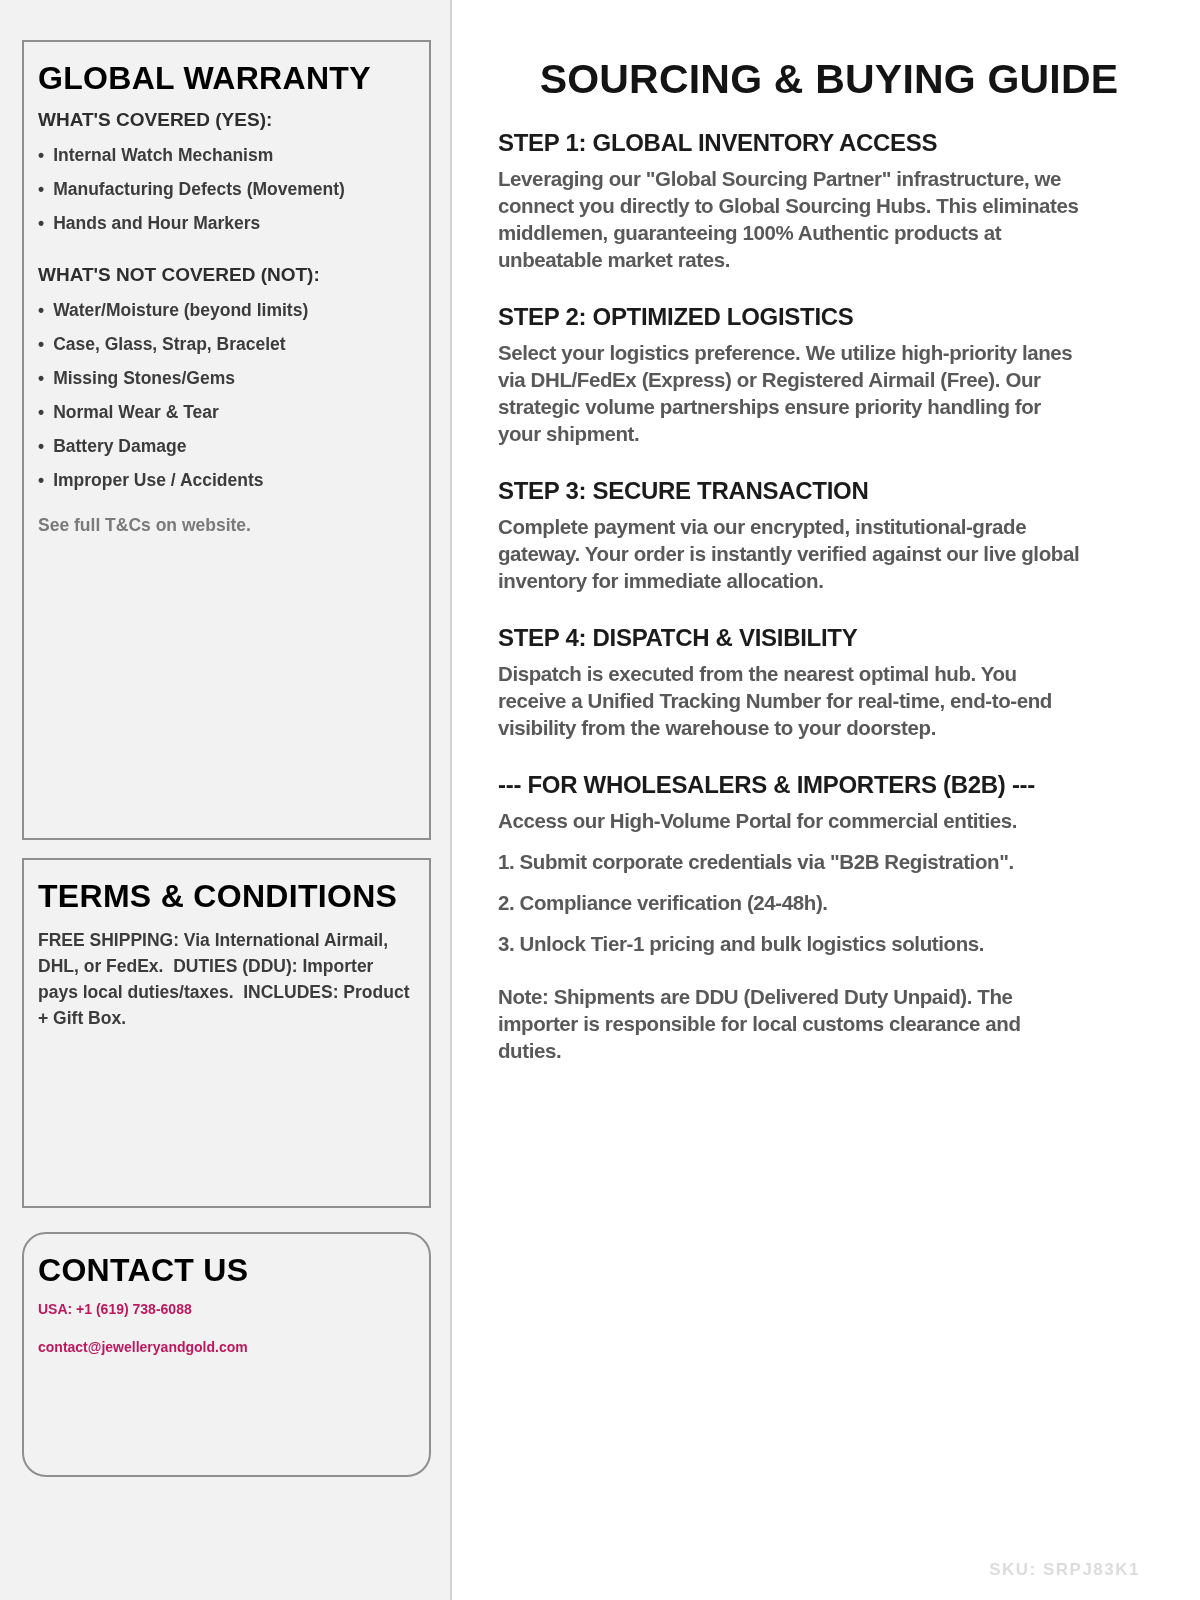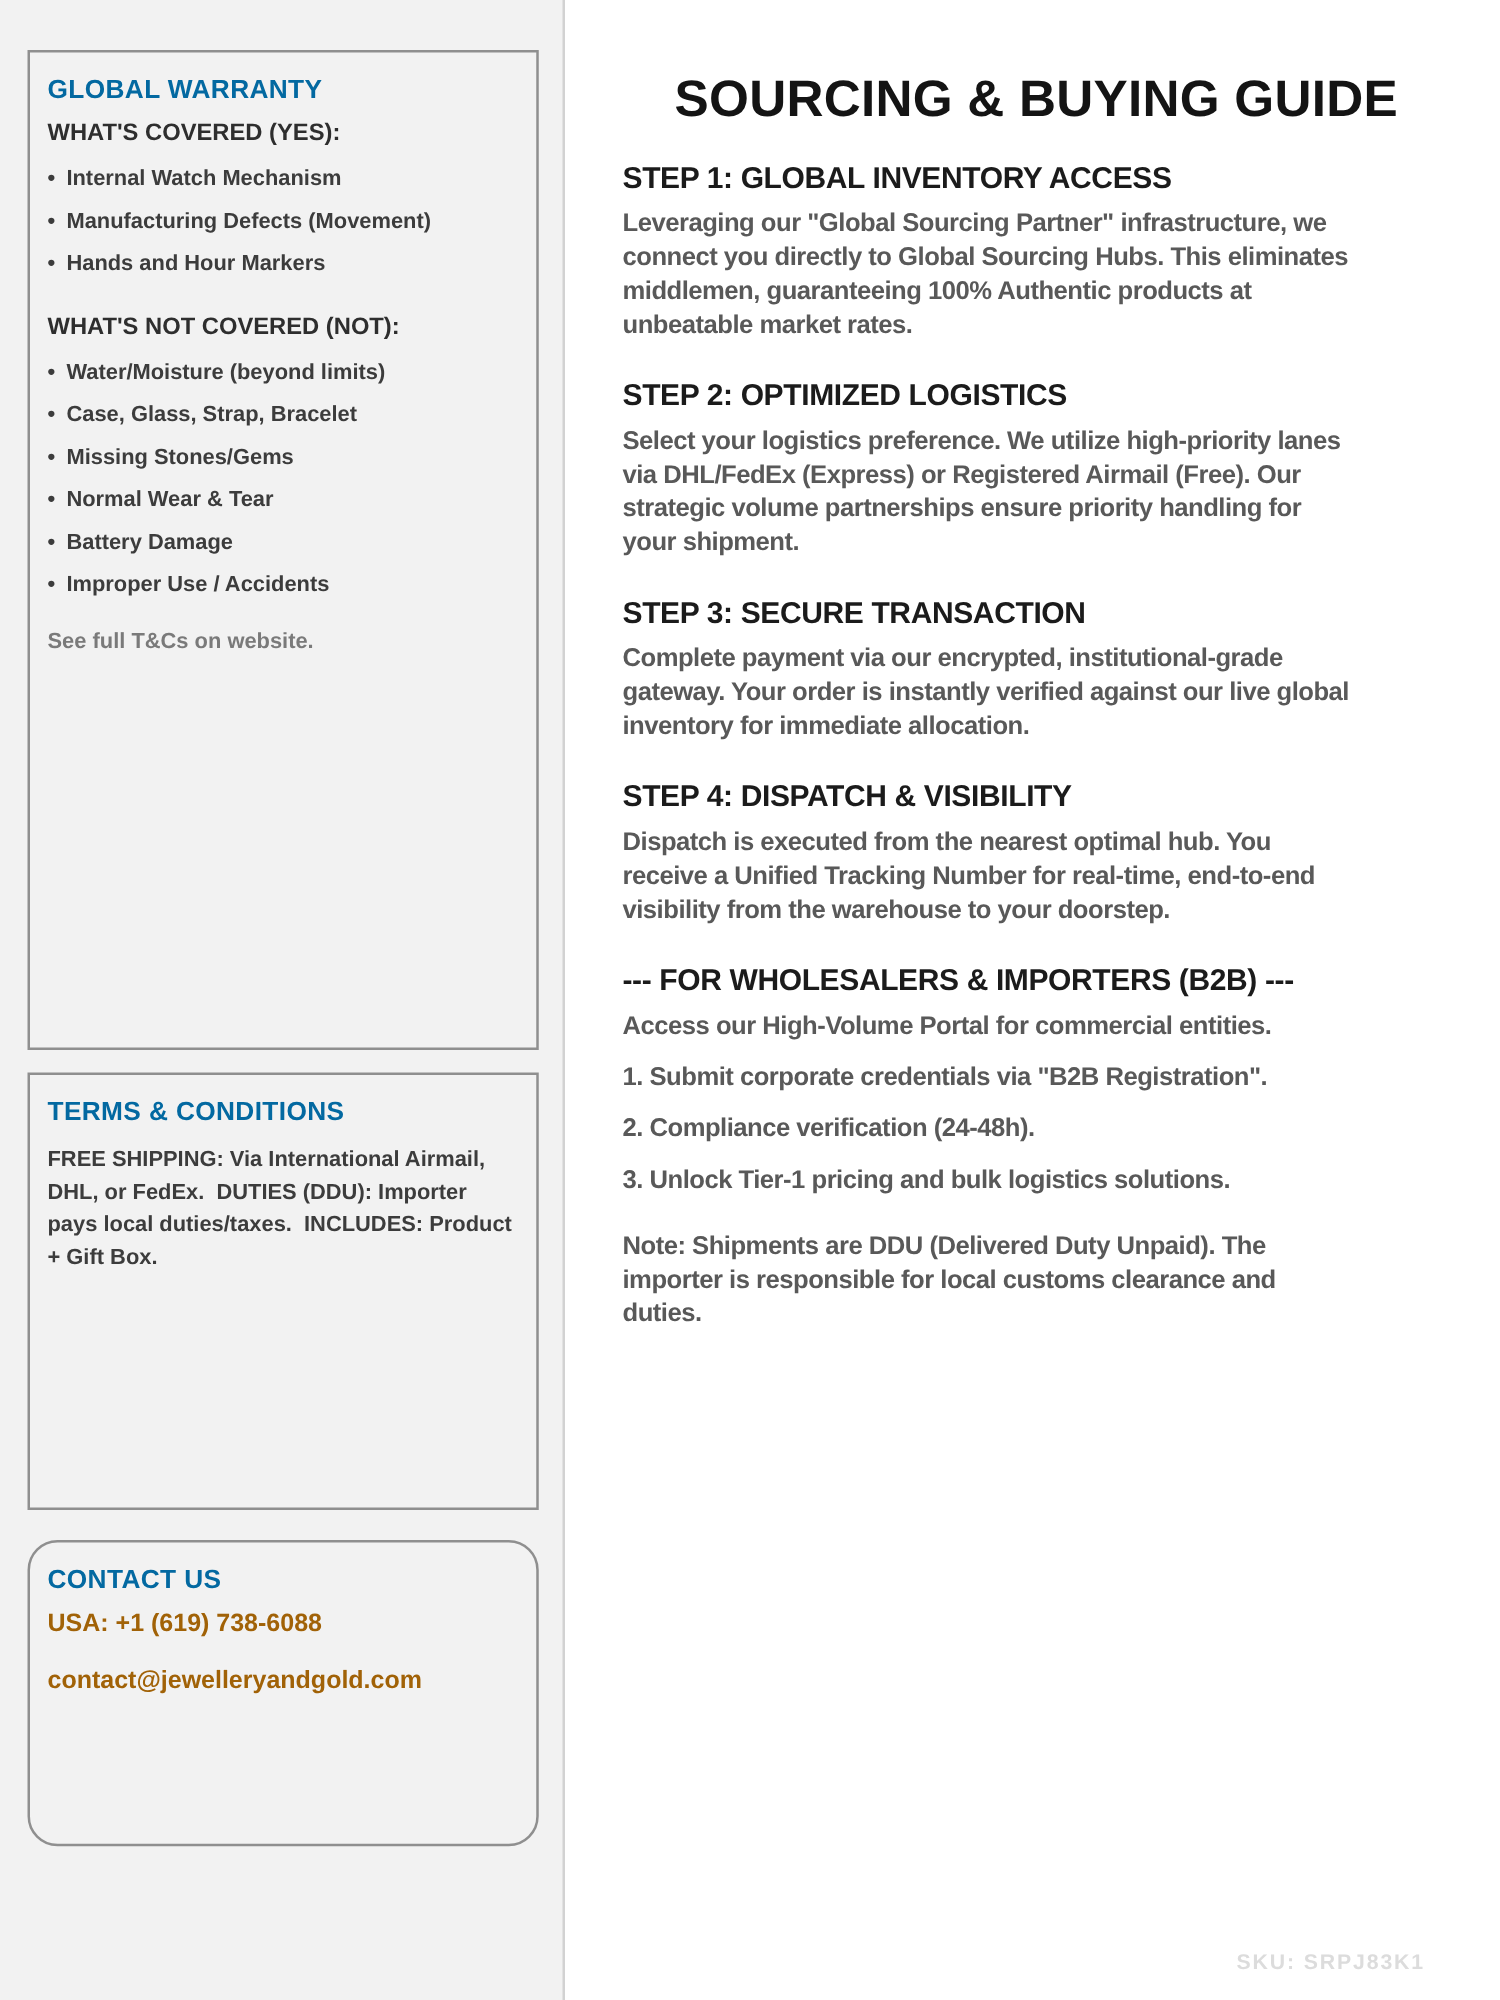--- a/index.html
+++ b/index.html
@@ -26,24 +26,24 @@
     border:2px solid #8f8f8f;
     background:#f2f2f2;
     padding:18px 16px 0 14px;
   }
   .panel-warranty{height:800px;margin-bottom:18px;}
   .panel-terms{height:350px;margin-bottom:24px;}
   .panel-contact{height:245px;border-radius:24px;}
 
   .panel h2{
     margin:0 0 12px 0;
-    font-size:21px;
+    font-size:32px;
     font-weight:700;
     letter-spacing:0.3px;
-    color:#0369a1;
+    color:#000000;
   }
   .sub-head{
     margin:0 0 14px 0;
     font-size:19px;
     font-weight:700;
     color:#2e2e2e;
   }
   .sub-head.second{margin-top:30px;}
   ul.bullets{
     list-style:none;
@@ -69,23 +69,23 @@
   .terms-body{
     margin:0;
     font-size:17.5px;
     font-weight:700;
     color:#3c3c3c;
     line-height:26px;
     white-space:pre-wrap;
   }
   .contact-line{
     margin:0 0 22px 0;
-    font-size:20px;
-    font-weight:700;
-    color:#a16207;
+    font-size:14px;
+    font-weight:700;
+    color:#be185d;
   }
 
   
   .main{
     position:absolute;left:454px;top:0;
     width:746px;height:1600px;
     box-sizing:border-box;
     padding:56px 40px 0 44px;
   }
   .page-title{

